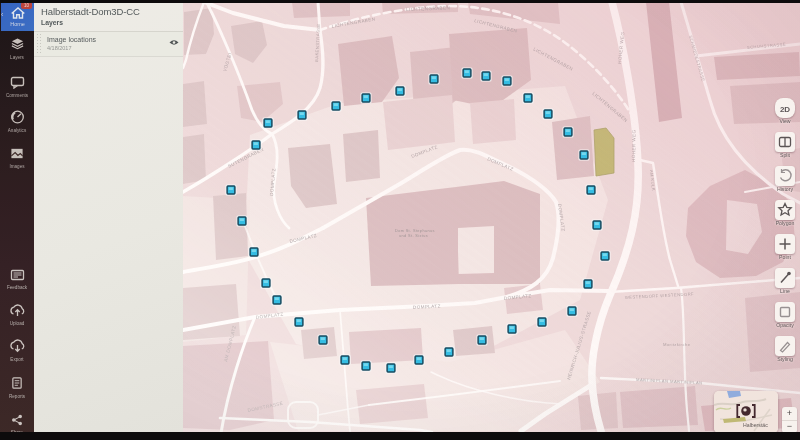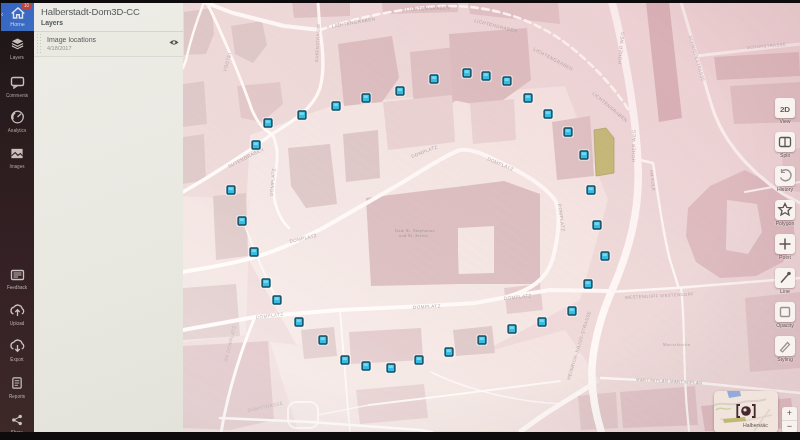--- a/index.html
+++ b/index.html
@@ -551,21 +551,21 @@
 
       <g>
               <rect x="293.5" y="316.5" width="11" height="11" rx="1.5" fill="#f8fcfd" opacity="0.85"></rect>
               <rect x="295.1" y="318.1" width="7.8" height="7.8" rx="0.8" fill="#27bce6" stroke="#0a4159" stroke-width="1.5"></rect>
               <rect x="296.7" y="319.3" width="4.2" height="2.7" fill="#77def2" opacity="0.85"></rect>
             </g>
       </g>
     </svg>
   </div>
 
-  <div class="abs" style="left:775px;top:98px;width:20px;height:20px;background:#f8f4f1;border-radius:3px;box-shadow:0 1px 2px rgba(70,35,45,0.35);"><svg width="20" height="20" viewBox="0 0 20 20">
+  <div class="abs" style="left:775px;top:98px;width:20px;height:20px;background:#f8f4f1;border-radius:8px;box-shadow:0 1px 2px rgba(70,35,45,0.35);"><svg width="20" height="20" viewBox="0 0 20 20">
           <text x="10" y="13.5" text-anchor="middle" font-size="8" font-weight="bold" fill="#534d4f" font-family="Liberation Sans">2D</text>
         </svg></div>
   <div class="abs" style="left:765px;top:118px;width:40px;text-align:center;font-size:5.2px;color:#544e50;text-shadow:0 0 2px #f3e0e0,0 0 2px #f3e0e0;">View</div>
 
   <div class="abs" style="left:775px;top:132px;width:20px;height:20px;background:#f8f4f1;border-radius:3.5px;box-shadow:0 1px 2px rgba(70,35,45,0.35);"><svg width="20" height="20" viewBox="0 0 20 20">
           <rect x="4.5" y="5.5" width="11" height="9" rx="1.5" fill="none" stroke="#534d4f" stroke-width="1.3"></rect>
           <line x1="10" y1="5.5" x2="10" y2="14.5" stroke="#534d4f" stroke-width="1.3"></line>
         </svg></div>
   <div class="abs" style="left:765px;top:152px;width:40px;text-align:center;font-size:5.2px;color:#544e50;text-shadow:0 0 2px #f3e0e0,0 0 2px #f3e0e0;">Split</div>
 

